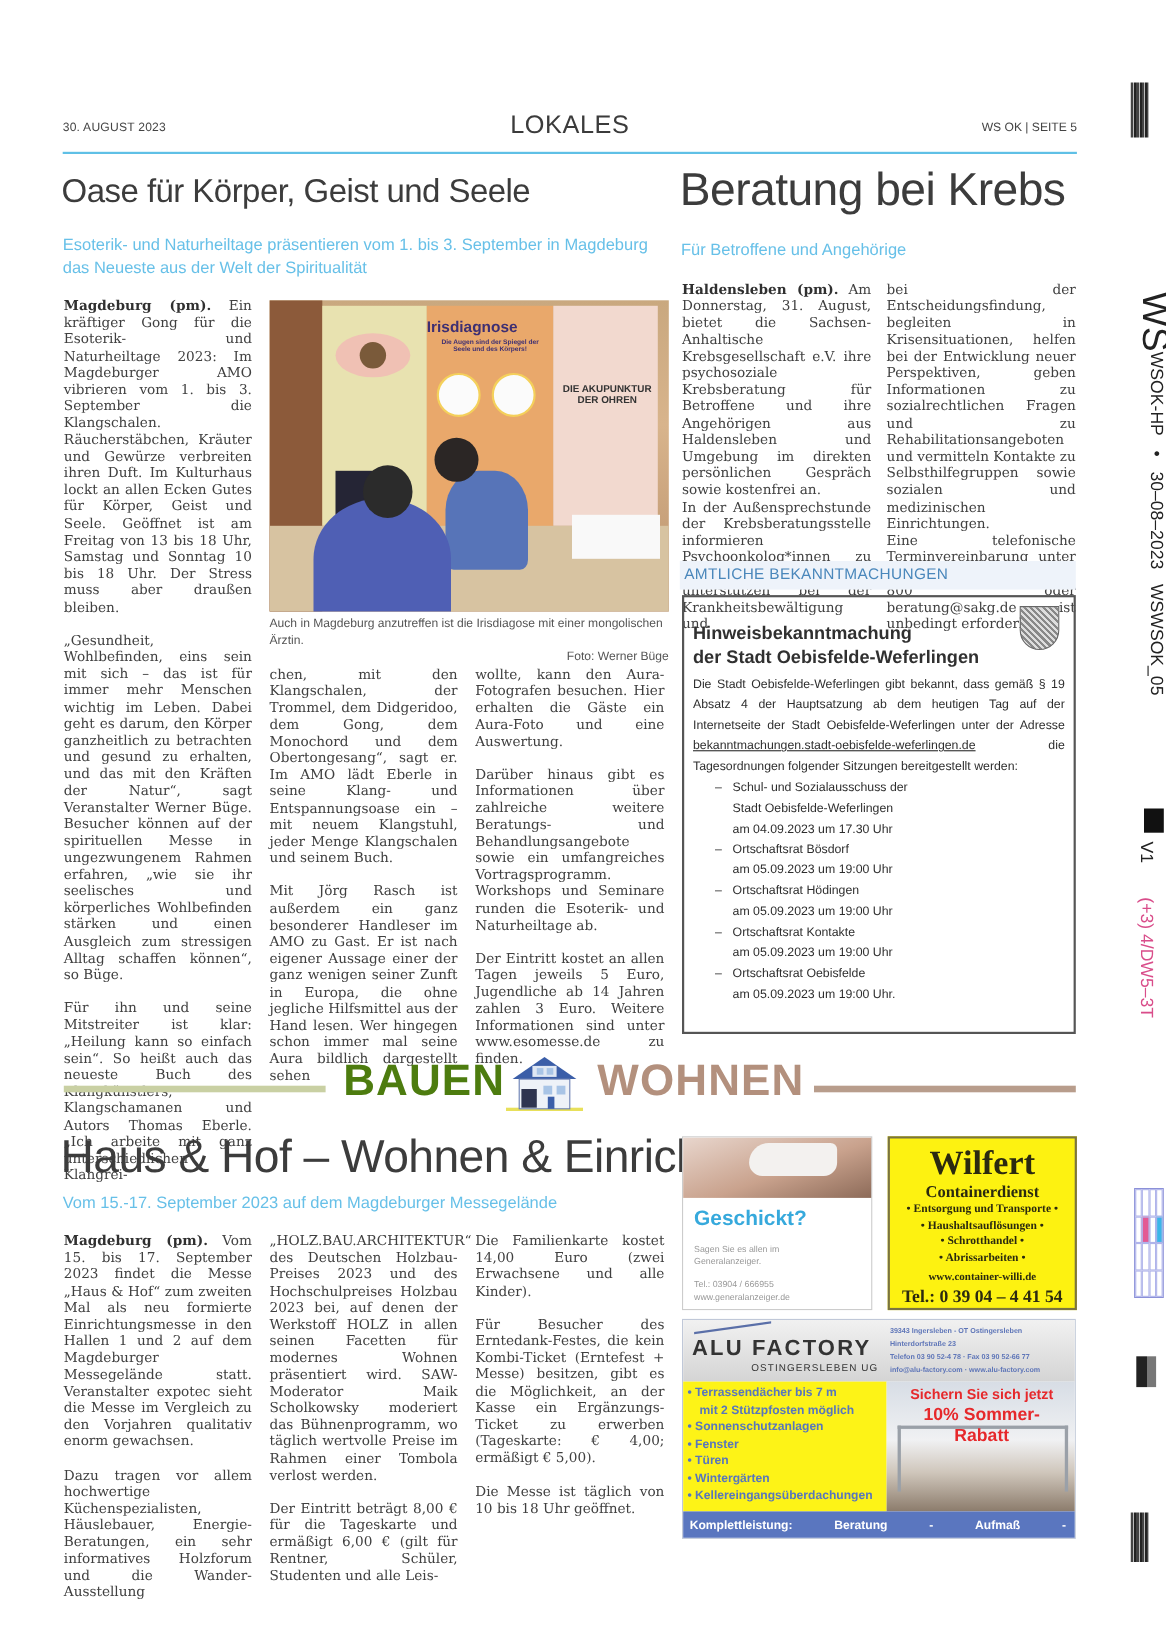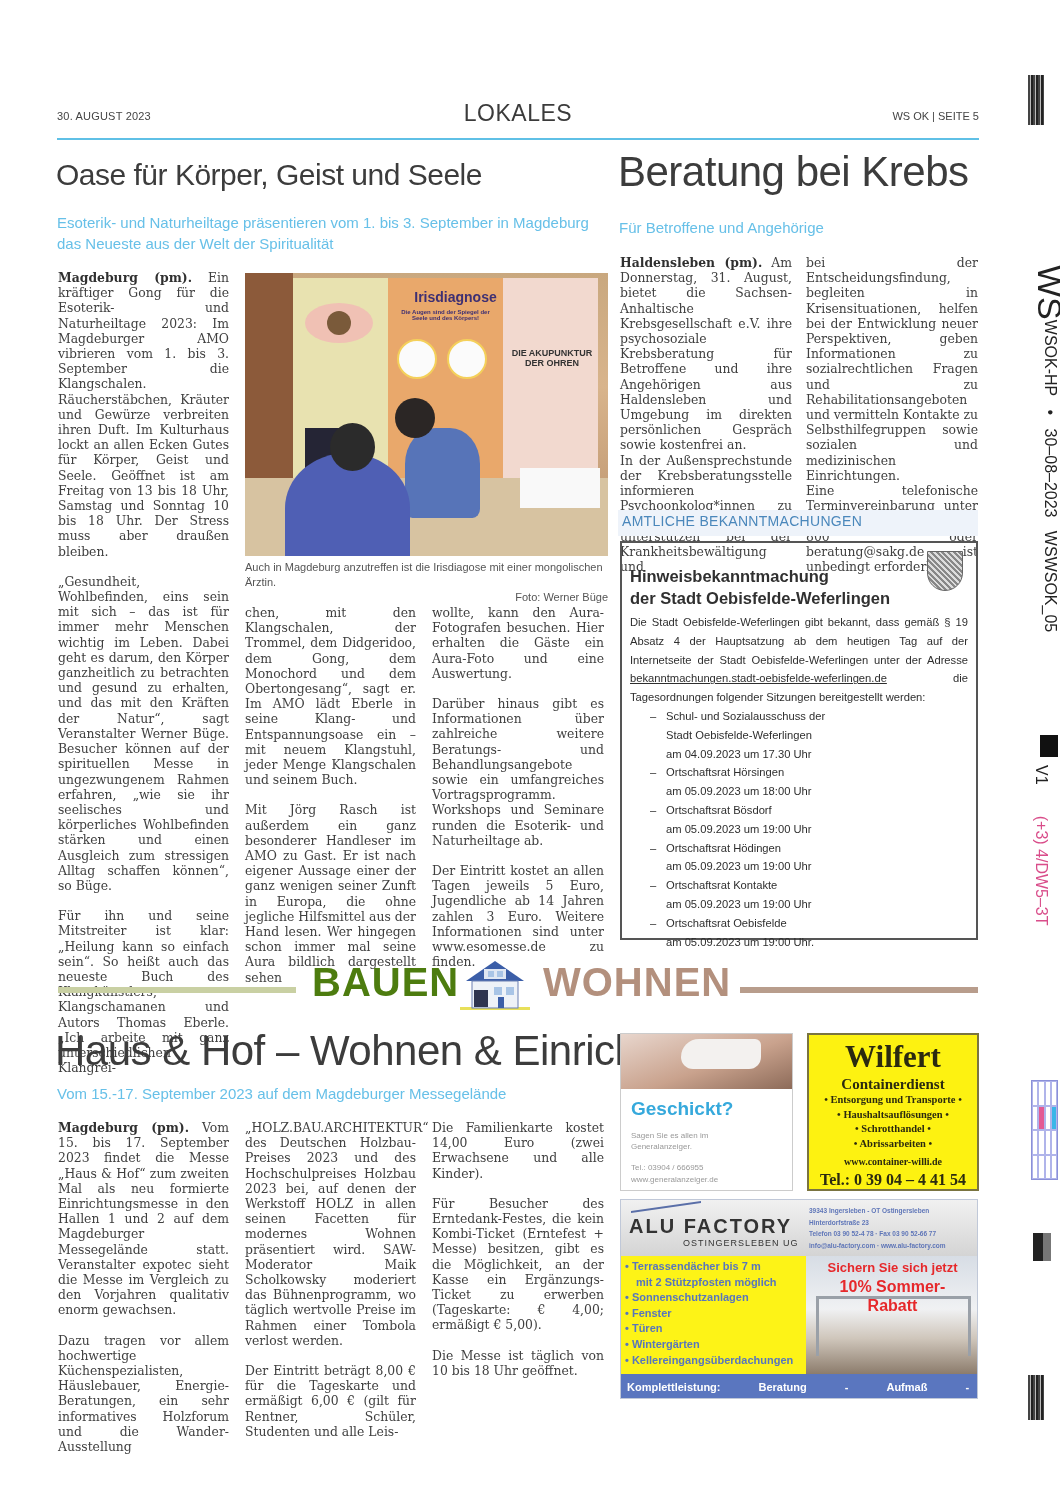--- a/index.html
+++ b/index.html
@@ -20,21 +20,21 @@
   .col b { color: #303030; }
 
   
   .photo { position: absolute; left: 245px; top: 273px; width: 363px; height: 283px; background: linear-gradient(180deg, #c9a87f 0%, #d8b48c 40%, #b9906b 100%); overflow: hidden; }
   .photo .p1 { position: absolute; left: 0; top: 0; width: 48px; height: 283px; background: #8c5a3a; }
   .photo .p2 { position: absolute; left: 48px; top: 5px; width: 95px; height: 200px; background: #e8e2b0; }
   .photo .p3 { position: absolute; left: 143px; top: 5px; width: 115px; height: 205px; background: #e9a86b; }
   .photo .p4 { position: absolute; left: 258px; top: 5px; width: 95px; height: 200px; background: #f2d9cf; }
   .photo .eye { position: absolute; left: 60px; top: 30px; width: 68px; height: 40px; border-radius: 50%; background: #f0c1b4; }
   .photo .eye:after { content: ""; position: absolute; left: 22px; top: 8px; width: 24px; height: 24px; border-radius: 50%; background: #7a5a3a; }
-  .photo .ptitle { position: absolute; left: 143px; top: 16px; width: 135px; text-align: center; font: bold 14px "Liberation Sans", sans-serif; color: #3e2f72; }
+  .photo .ptitle { position: absolute; left: 143px; top: 16px; width: 135px; font: bold 14px "Liberation Sans", sans-serif; color: #3e2f72; }
   .photo .psub { position: absolute; left: 148px; top: 36px; width: 105px; text-align: center; font: bold 6px "Liberation Sans", sans-serif; color: #3e2f72; }
   .photo .circ { position: absolute; top: 66px; width: 40px; height: 40px; border-radius: 50%; background: #fbfbfb; border: 2px solid #f4d05b; }
   .photo .ak { position: absolute; left: 262px; top: 75px; width: 90px; text-align: center; font: bold 9px "Liberation Sans", sans-serif; color: #333; }
   .photo .table { position: absolute; left: 0; top: 205px; width: 363px; height: 78px; background: #d7c3a1; }
   .photo .p-person1 { position: absolute; left: 40px; top: 180px; width: 125px; height: 110px; border-radius: 50% 50% 0 0; background: #4f5fb4; }
   .photo .p-head1 { position: absolute; left: 85px; top: 150px; width: 45px; height: 48px; border-radius: 50%; background: #2b2b2b; }
   .photo .p-person2 { position: absolute; left: 160px; top: 155px; width: 75px; height: 90px; border-radius: 40% 40% 10% 10%; background: #5774b8; }
   .photo .p-head2 { position: absolute; left: 150px; top: 125px; width: 40px; height: 40px; border-radius: 50%; background: #2b2625; }
   .photo .laptop { position: absolute; left: 60px; top: 155px; width: 50px; height: 40px; background: #252535; }
   .photo .card { position: absolute; left: 275px; top: 195px; width: 80px; height: 40px; background: #f9f9f9; }
@@ -177,24 +177,20 @@
   <div class="body">
     <span>Die Stadt Oebisfelde-Weferlingen gibt bekannt, dass gemäß § 19 Absatz 4 der Hauptsatzung ab dem heutigen Tag auf der Internetseite der Stadt Oebisfelde-Weferlingen unter der Adresse </span><u>bekanntmachungen.stadt-oebisfelde-weferlingen.de</u><span> die Tagesordnungen folgender Sitzungen bereitgestellt werden:</span>
   </div>
   <ul>
     <li>
       <span>Schul- und Sozialausschuss der</span>
       <span>Stadt Oebisfelde-Weferlingen</span>
       <span>am 04.09.2023 um 17.30 Uhr</span>
     </li>
     <li>
-      <span>Ortschaftsrat Hörsingen</span>
-      <span>am 05.09.2023 um 18:00 Uhr</span>
-    </li>
-    <li>
       <span>Ortschaftsrat Bösdorf</span>
       <span>am 05.09.2023 um 19:00 Uhr</span>
     </li>
     <li>
       <span>Ortschaftsrat Hödingen</span>
       <span>am 05.09.2023 um 19:00 Uhr</span>
     </li>
     <li>
       <span>Ortschaftsrat Kontakte</span>
       <span>am 05.09.2023 um 19:00 Uhr</span>

